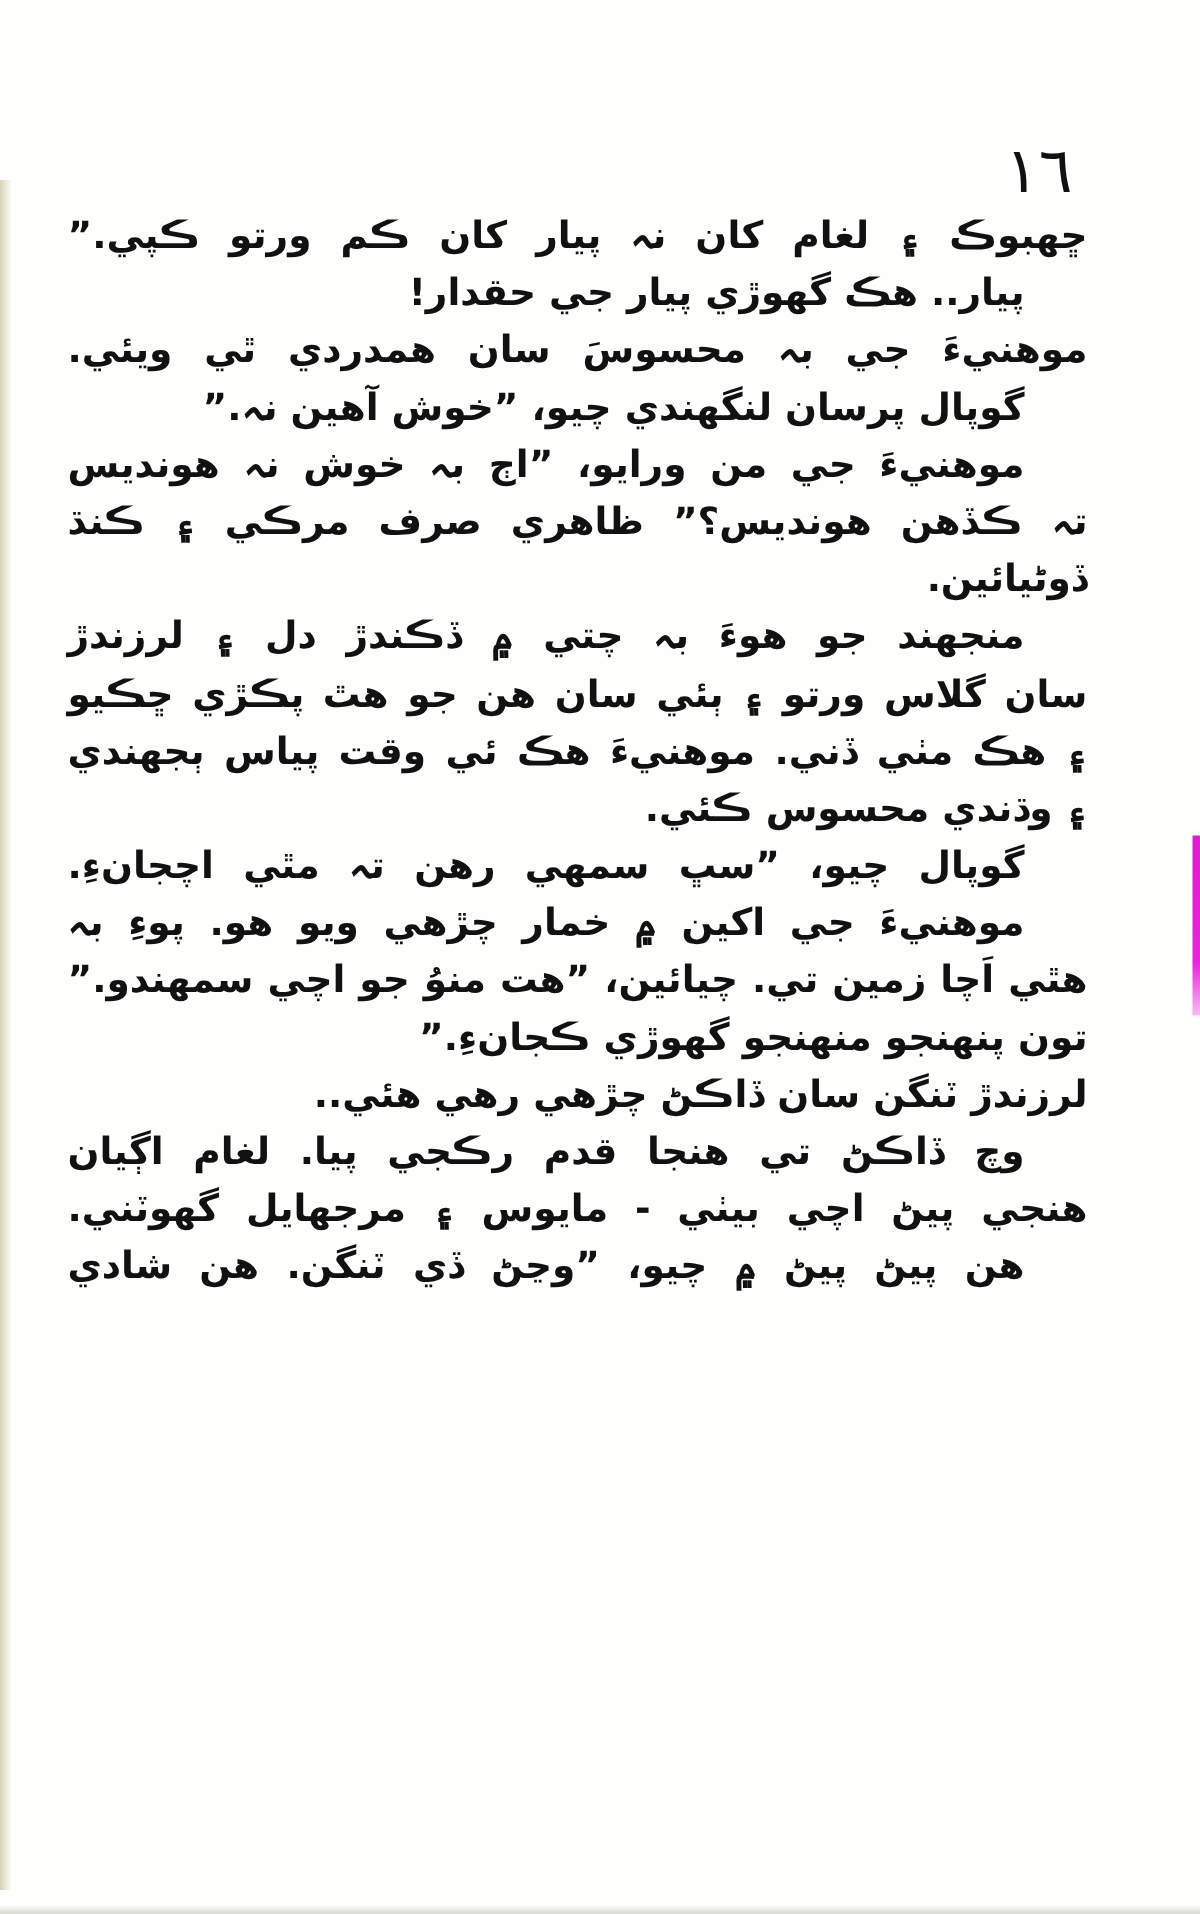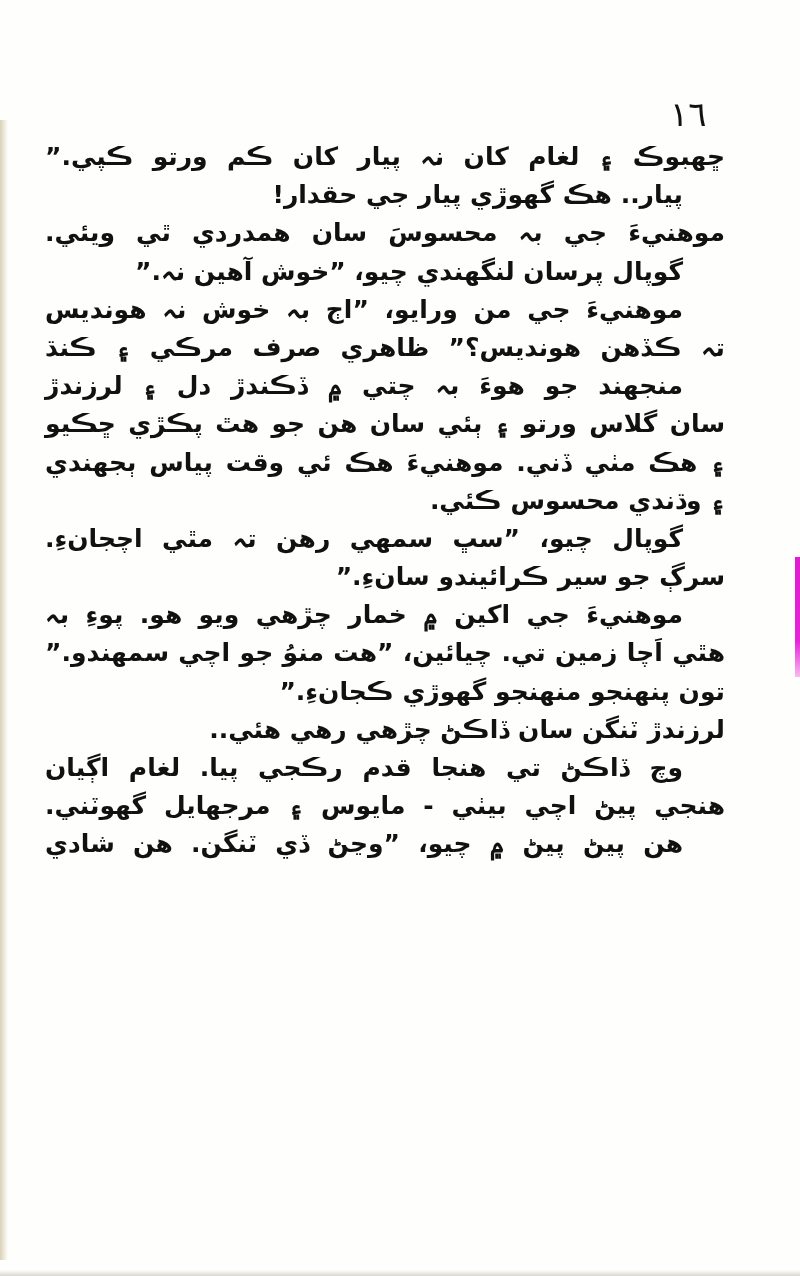--- a/index.html
+++ b/index.html
@@ -37,21 +37,21 @@
     .magenta-tab {
       position: absolute;
       right: 0; top: 557px;
       width: 5px; height: 120px;
       background: linear-gradient(to bottom, #e01bd0 0%, #e624d8 70%, rgba(230,36,216,0.3) 100%);
     }
     .page-number {
       position: absolute;
       top: 94px;
       left: 670px;
-      font-size: 34px;
+      font-size: 42px;
       line-height: 40px;
       font-family: "DejaVu Sans", sans-serif;
       color: #111;
     }
     .text-block {
       position: absolute;
       left: 45px;
       width: 680px;
       top: 138px;
       direction: rtl;
@@ -85,26 +85,26 @@
 
   <div class="page-number">١٦</div>
 
   <div class="text-block" id="text-block">
   <div class="line">ڇهبوڪ ۽ لغام کان نہ پيار کان ڪم ورتو ڪپي.”</div>
       <div class="line indent short">پيار.. هڪ گهوڙي پيار جي حقدار!</div>
       <div class="line">موهنيءَ جي بہ محسوسَ سان همدردي ٿي ويئي.</div>
       <div class="line indent short">گوپال پرسان لنگهندي چيو، ”خوش آهين نہ.”</div>
       <div class="line indent">موهنيءَ جي من ورايو، ”اڄ بہ خوش نہ هونديس</div>
       <div class="line">تہ ڪڏهن هونديس؟” ظاهري صرف مرڪي ۽ ڪنڌ</div>
+      <div class="line short">ڏوڻيائين.</div>
       <div class="line indent">منجهند جو هوءَ بہ چتي ۾ ڏڪندڙ دل ۽ لرزندڙ</div>
       <div class="line">سان گلاس ورتو ۽ ٻئي سان هن جو هٿ پڪڙي ڇڪيو</div>
       <div class="line">۽ هڪ مٺي ڏني. موهنيءَ هڪ ئي وقت پياس ٻجهندي</div>
       <div class="line short">۽ وڌندي محسوس ڪئي.</div>
       <div class="line indent">گوپال چيو، ”سڀ سمهي رهن تہ مٿي اچجانءِ.</div>
-      <div class="line short">سرڳ جو سير ڪرائيندو سانءِ.”</div>
       <div class="line indent">موهنيءَ جي اکين ۾ خمار چڙهي ويو هو. پوءِ بہ</div>
       <div class="line">هٿي اَچا زمين تي. چيائين، ”هت منوُ جو اچي سمهندو.”</div>
       <div class="line short">تون پنهنجو منهنجو گهوڙي ڪجانءِ.”</div>
       <div class="line short">لرزندڙ ٽنگن سان ڏاڪڻ چڙهي رهي هئي..</div>
       <div class="line indent">وچ ڏاڪڻ تي هنجا قدم رڪجي پيا. لغام اڳيان</div>
       <div class="line">هنجي پيڻ اچي بيٺي - مايوس ۽ مرجهايل گهوٽني.</div>
       <div class="line indent">هن پيڻ پيڻ ۾ چيو، ”وڃڻ ڏي ٽنگن. هن شادي</div>
     </div>
 </div>
 

